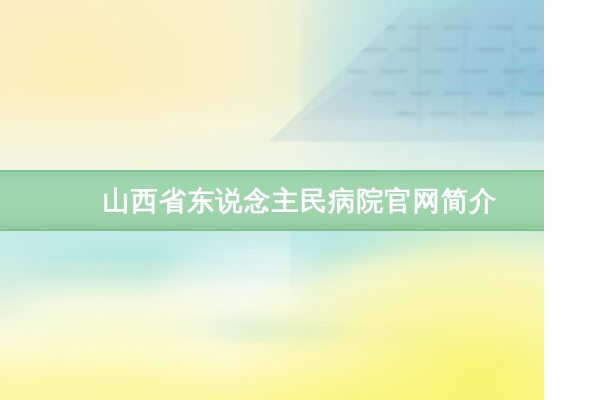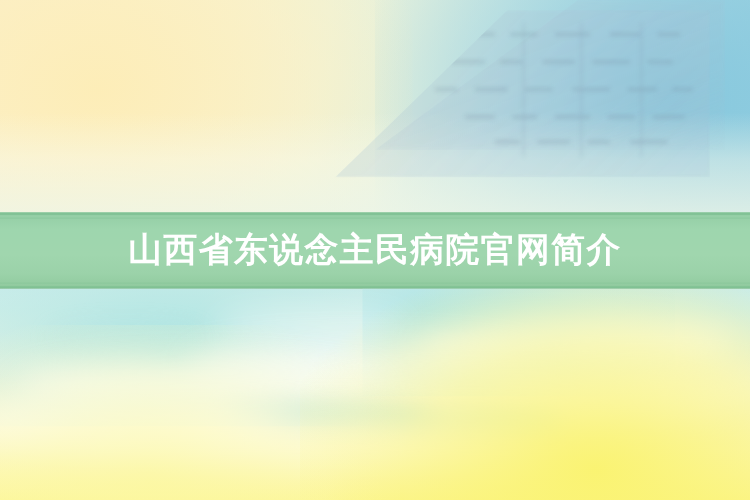--- a/index.html
+++ b/index.html
@@ -6,21 +6,21 @@
     margin: 0;
     padding: 0;
     background: #ffffff;
   }
   body {
     font-family: "DejaVu Sans", "Liberation Sans", sans-serif;
   }
 
   #stage {
     position: relative;
-    width: 600px;
+    width: 544px;
     height: 400px;
     overflow: hidden;
     background: #ef4444;
   }
 
   
   .top-area {
     position: absolute;
     left: 0;
     top: 0;

